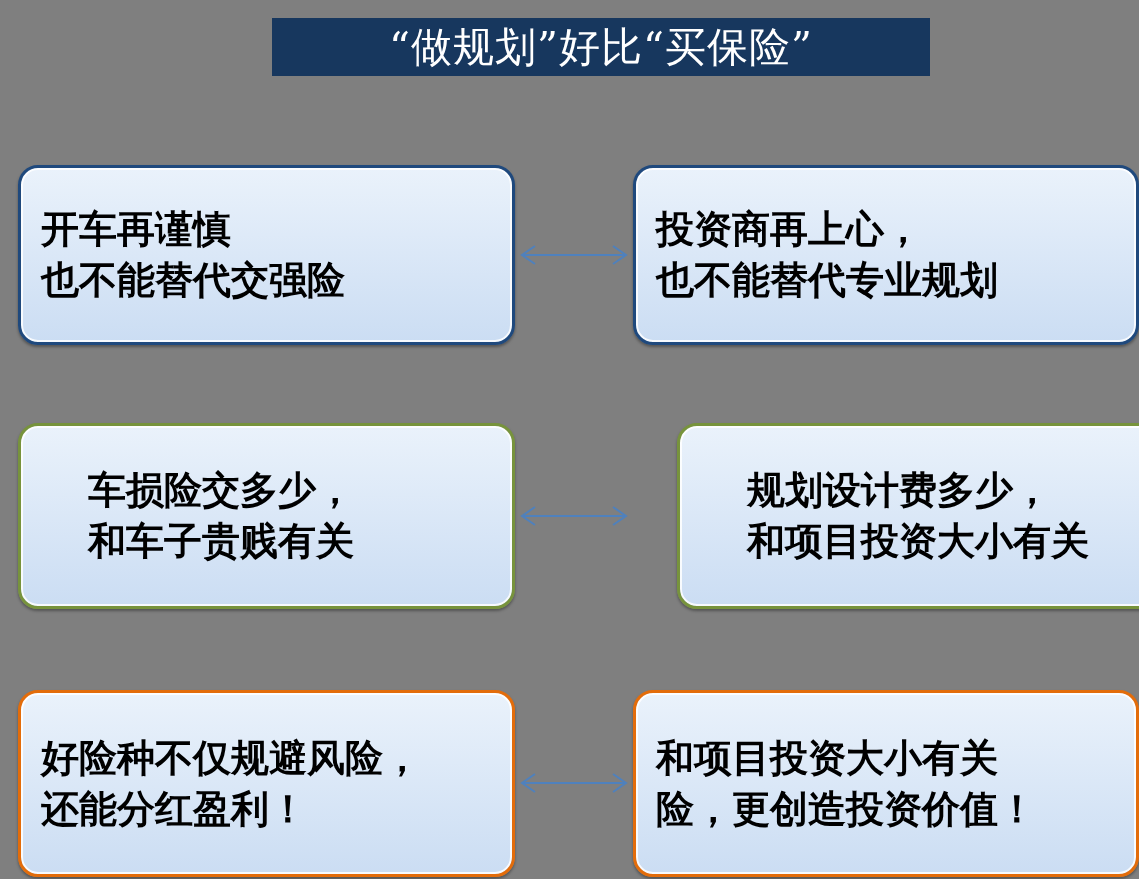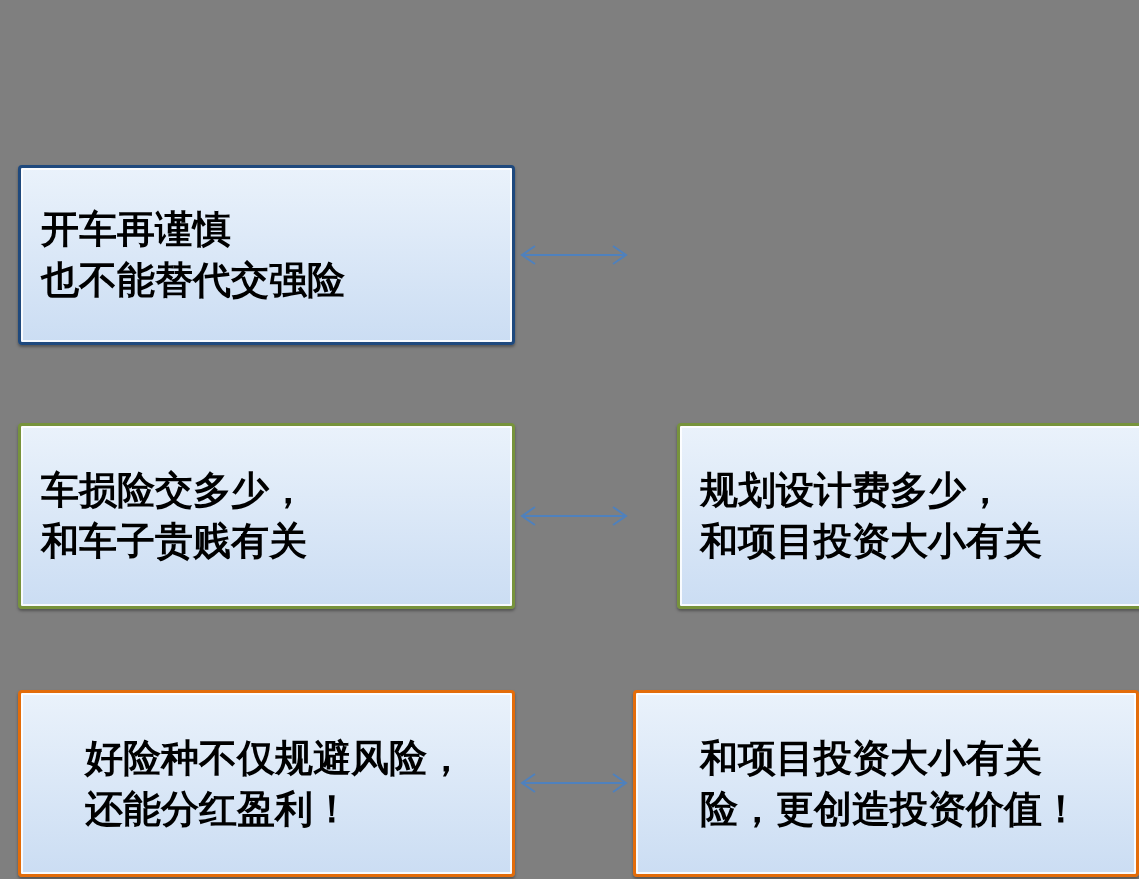--- a/index.html
+++ b/index.html
@@ -39,38 +39,38 @@
   .title-text{
     font-family:"DejaVu Serif","Liberation Serif",serif;
     font-size:41px;
     font-weight:400;
     color:var(--title_text);
     letter-spacing:1px;
     white-space:nowrap;
   }
   .box{
     position:absolute;
-    border-radius:4px;
+    border-radius:20px;
     background:linear-gradient(to bottom,var(--box_fill_top) 0%,var(--box_fill_bottom) 100%);
     box-shadow:inset 0 0 0 2px rgba(255,255,255,.85), 0 2px 3px rgba(0,0,0,.35);
     display:flex;
     align-items:center;
   }
   .box-text{
     font-size:38px;
     font-weight:700;
     line-height:1.33;
     color:var(--box_text);
     white-space:pre-line;
     padding:0 14px 0 20px;
   }
   
   .row1-border{border:3px solid var(--row1_border);}
-  .row2-border{border:3px solid var(--row2_border);}
-  .row3-border{border:3px solid var(--row3_border);padding-left:44px;}
+  .row2-border{border:3px solid var(--row2_border);padding-left:47px;}
+  .row3-border{border:3px solid var(--row3_border);}
 
   
   .box-r1-left { left:18px;  top:165px; width:497px; height:180px; }
   .box-r1-right{ left:633px; top:165px; width:506px; height:180px; }
   
   .box-r2-left { left:18px;  top:423px; width:497px; height:186px; }
   .box-r2-right{ left:633px; top:423px; width:506px; height:186px;margin-left:44px; }
   
   .box-r3-left { left:18px;  top:690px; width:497px; height:187px; }
   .box-r3-right{ left:633px; top:690px; width:506px; height:187px; }
@@ -82,30 +82,37 @@
   }
   .arrow-r1{ left:513px; top:242px; }
   .arrow-r2{ left:513px; top:503px; }
   .arrow-r3{ left:513px; top:770px; }
 </style>
 </head>
 <body>
 
 <div class="slide">
 
+  <div class="title-bar">
+    <span class="title-text">“做规划”好比“买保险”</span>
+  </div>
 
   <div class="box row1-border box-r1-left">
     <div class="box-text">开车再谨慎
 也不能替代交强险</div>
   </div>
   <svg class="arrow arrow-r1" viewBox="0 0 122 26" xmlns="http://www.w3.org/2000/svg">
     <line x1="10" y1="13" x2="112" y2="13" stroke="currentColor" stroke-width="2"></line>
     <path d="M22 4 L9 13 L22 22" fill="none" stroke="currentColor" stroke-width="2"></path>
     <path d="M100 4 L113 13 L100 22" fill="none" stroke="currentColor" stroke-width="2"></path>
   </svg>
+  <div class="box row1-border box-r1-right">
+    <div class="box-text">投资商再上心，
+也不能替代专业规划</div>
+  </div>
 
   <div class="box row2-border box-r2-left">
     <div class="box-text">车损险交多少，
 和车子贵贱有关</div>
   </div>
   <svg class="arrow arrow-r2" viewBox="0 0 122 26" xmlns="http://www.w3.org/2000/svg">
     <line x1="10" y1="13" x2="112" y2="13" stroke="currentColor" stroke-width="2"></line>
     <path d="M22 4 L9 13 L22 22" fill="none" stroke="currentColor" stroke-width="2"></path>
     <path d="M100 4 L113 13 L100 22" fill="none" stroke="currentColor" stroke-width="2"></path>
   </svg>

